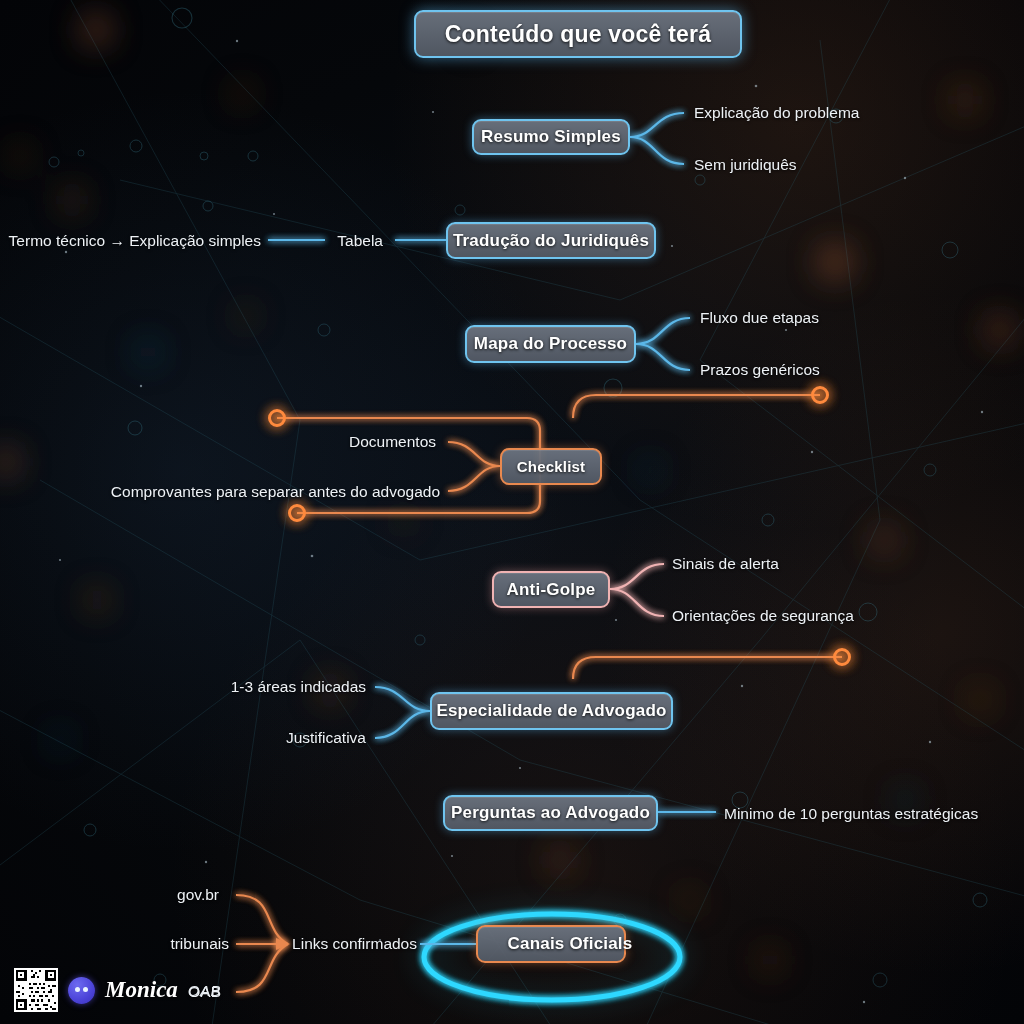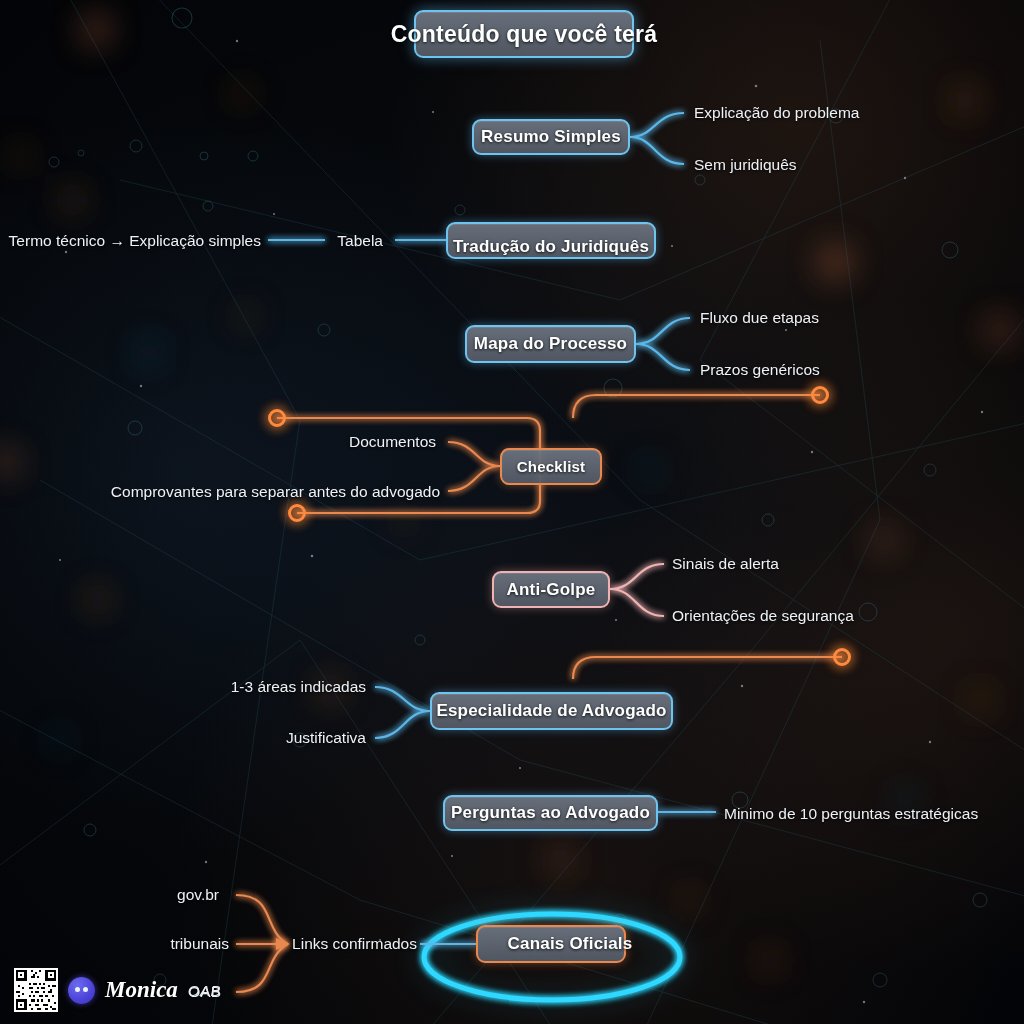--- a/index.html
+++ b/index.html
@@ -275,29 +275,29 @@
     </g>
 
     <g stroke="#e9884f" stroke-width="2.2" fill="none" filter="url(#lineglow)">
       <path d="M236 895 C 276 895, 262 930, 288 944"></path>
       <path d="M236 944 L 288 944"></path>
       <path d="M236 992 C 276 992, 262 958, 288 944"></path>
       <path d="M276 938 L 290 944 L 276 950 Z" fill="#e9884f" stroke="none"></path>
     </g>
   </svg>
 
-  <div class="node root" style="left:414px; top:10px; width:220px; height:48px;">
+  <div class="node root" style="left:414px; top:10px; width:328px; height:48px;">
     <span>Conteúdo que você terá</span>
   </div>
 
   <div class="node" style="left:472px; top:119px; width:158px; height:36px; font-size:17px;">
     <span>Resumo Simples</span>
   </div>
 
-  <div class="node" style="left:446px; top:222px; width:210px; height:37px; font-size:17px;align-items:flex-end;">
+  <div class="node" style="left:446px; top:222px; width:210px; height:37px; font-size:17px;">
     <span>Tradução do Juridiquês</span>
   </div>
 
   <div class="node" style="left:465px; top:325px; width:171px; height:38px; font-size:17px;">
     <span>Mapa do Processo</span>
   </div>
 
   <div class="node orange" style="left:500px; top:448px; width:102px; height:37px; font-size:15px;">
     <span>Checklist</span>
   </div>

